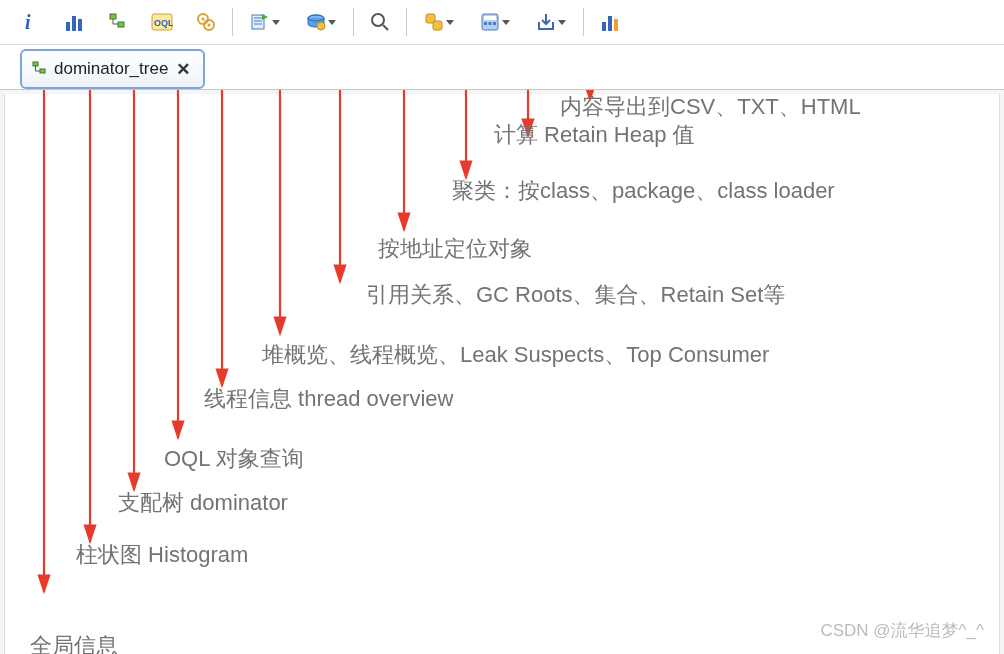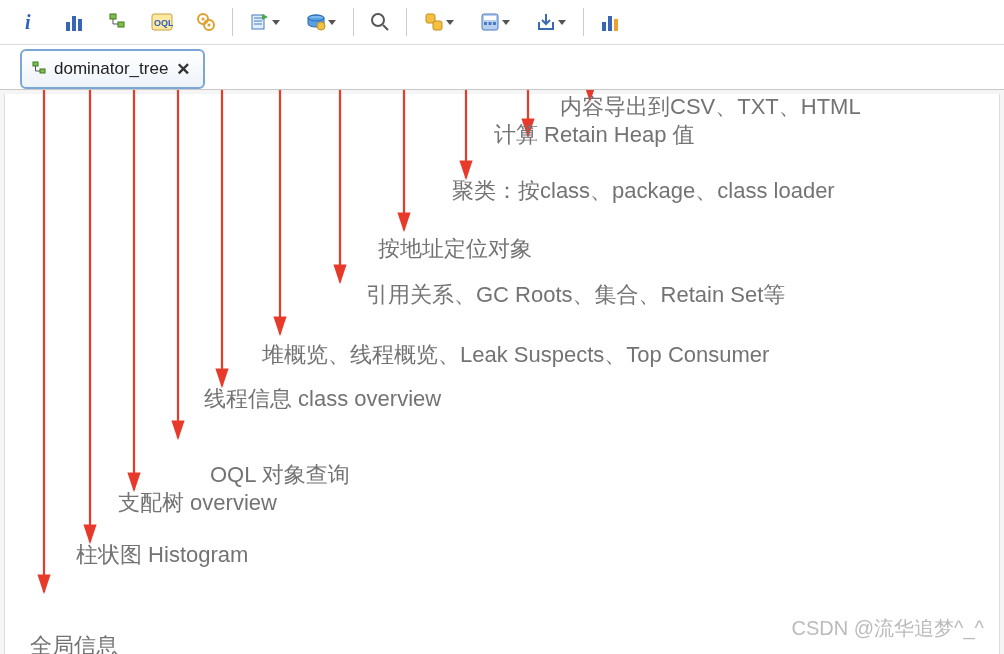--- a/index.html
+++ b/index.html
@@ -94,21 +94,21 @@
   font-weight: 400;
   white-space: nowrap;
   z-index: 6;
   pointer-events: none;
 }
 .watermark {
   position: absolute;
   right: 20px;
   bottom: 12px;
   color: #bbb;
-  font-size: 20px;
+  font-size: 17px;
   z-index: 2;
 }
 </style>
 </head>
 <body>
 
 <div class="toolbar">
   <div class="tbtn">
     <svg width="20" height="20" viewBox="0 0 20 20">
         <text x="5" y="17" font-family="Georgia" font-style="italic" font-size="20" fill="#2a5fbf" font-weight="bold">i</text>
@@ -238,19 +238,19 @@
   <line x1="660" y1="40" x2="710" y2="66" stroke="#e83a2a" stroke-width="2.2" marker-end="url(#ah)"></line>
 </svg>
 
 <div class="label" style="left:714px; top:56px;">当前选定类型柱状图</div>
 <div class="label" style="left:560px; top:92px;">内容导出到CSV、TXT、HTML</div>
 <div class="label" style="left:494px; top:120px;">计算 Retain Heap 值</div>
 <div class="label" style="left:452px; top:176px;">聚类：按class、package、class loader</div>
 <div class="label" style="left:378px; top:234px;">按地址定位对象</div>
 <div class="label" style="left:320px; top:280px;margin-left:46px;">引用关系、GC Roots、集合、Retain Set等</div>
 <div class="label" style="left:262px; top:340px;">堆概览、线程概览、Leak Suspects、Top Consumer</div>
-<div class="label" style="left:204px; top:384px;">线程信息 class overview</div>
-<div class="label" style="left:164px; top:460px;margin-left:46px;">OQL 对象查询</div>
-<div class="label" style="left:118px; top:488px;">支配树 overview</div>
+<div class="label" style="left:204px; top:384px;">线程信息 thread overview</div>
+<div class="label" style="left:164px; top:444px;">OQL 对象查询</div>
+<div class="label" style="left:118px; top:488px;">支配树 dominator</div>
 <div class="label" style="left:76px;  top:540px;text-align:right;">柱状图 Histogram</div>
 <div class="label" style="left:30px;  top:615px;margin-top:16px;">全局信息</div>
 
 <div class="watermark">CSDN @流华追梦^_^</div>
 
 </body></html>

